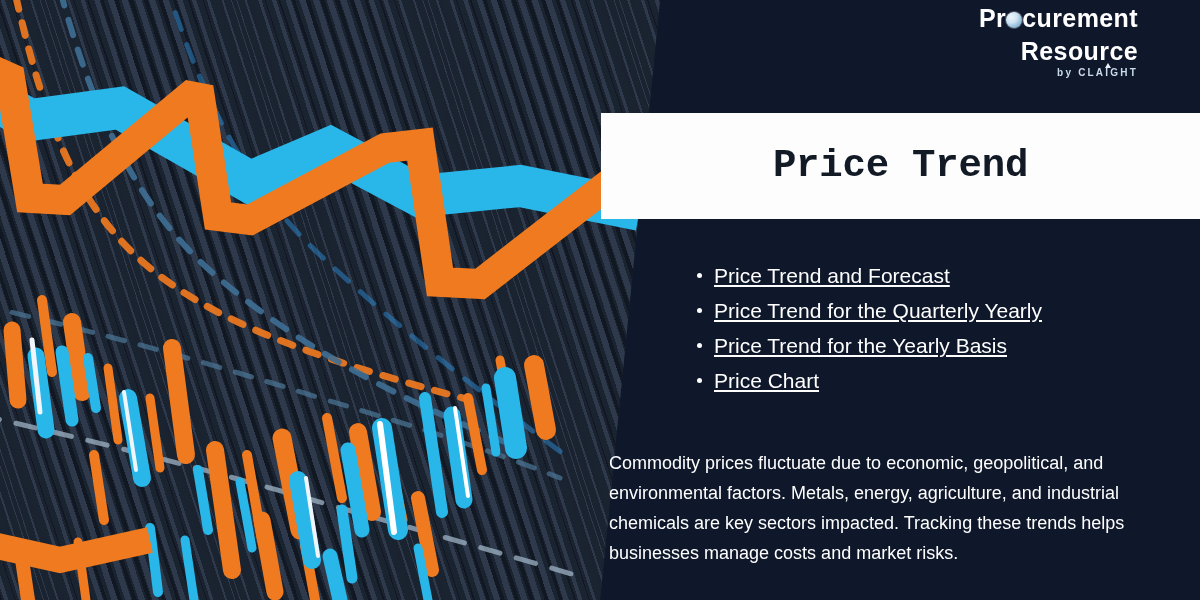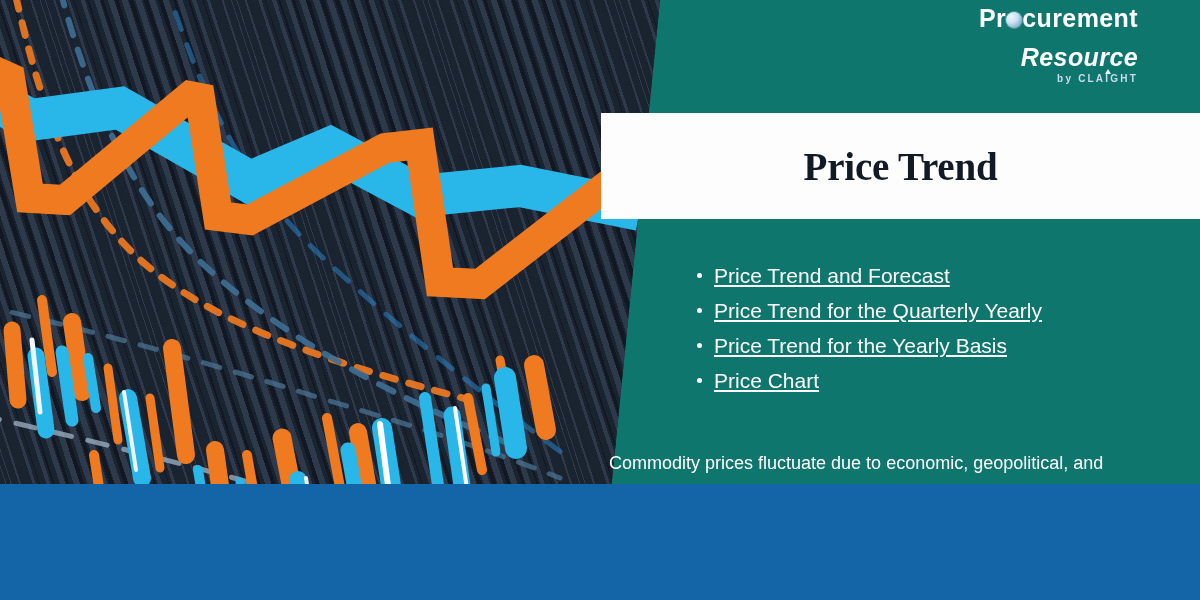--- a/index.html
+++ b/index.html
@@ -6,22 +6,22 @@
   html,body { width:1200px; height:600px; overflow:hidden; }
   body {
     font-family:"Liberation Sans", sans-serif;
     background:#1465a8;
     position:relative;
   }
 
   
   #banner {
     position:absolute; inset:0;
-    width:1200px; height:484px;
-    background:#0f766e;
+    width:1200px; height:600px;
+    background:#0f172a;
     overflow:hidden;
   }
 
   
   #graphic {
     position:absolute; left:0; top:0;
     width:660px; height:600px;
     background:#1b2430;
     overflow:hidden;
     clip-path: polygon(0 0, 601px 0, 601px 113px, 601px 113px, 601px 600px, 520px 600px, 0 600px);
@@ -64,41 +64,41 @@
     left:601px; top:113px;
     width:599px; height:106px;
     background:#fdfdfd;
     display:flex; align-items:center; justify-content:center;
   }
   #title-banner .title {
     font-size:39px;
     font-weight:bold;
     color:#121a26;
     letter-spacing:-0.2px;
-    font-family:Liberation Serif, serif;
+    font-family:Liberation Mono, monospace;
   }
 
   
   #logo {
     position:absolute;
     right:62px; top:6px;
     text-align:right;
     color:#ffffff;
     line-height:1.0;
     user-select:none;
   }
   #logo .line1, #logo .line2 {
     font-size:25px;
     font-weight:bold;
     letter-spacing:0.4px;
     white-space:nowrap;
     display:block;
   }
   #logo .line1 { position:relative; }
-  #logo .line2 { margin-top:14px;font-style:italic; }
+  #logo .line2 { margin-top:8px; }
   #logo .globe {
     display:inline-block;
     width:16px; height:16px;
     border-radius:50%;
     background:radial-gradient(circle at 32% 30%, #eef6fc 0%, #cfe3f2 38%, #8fb8d6 70%, #6fa3c7 100%);
     vertical-align:-1px;
     margin:0 0px;
     position:relative;
     box-shadow:0 0 0 1px rgba(255,255,255,.25);
   }

